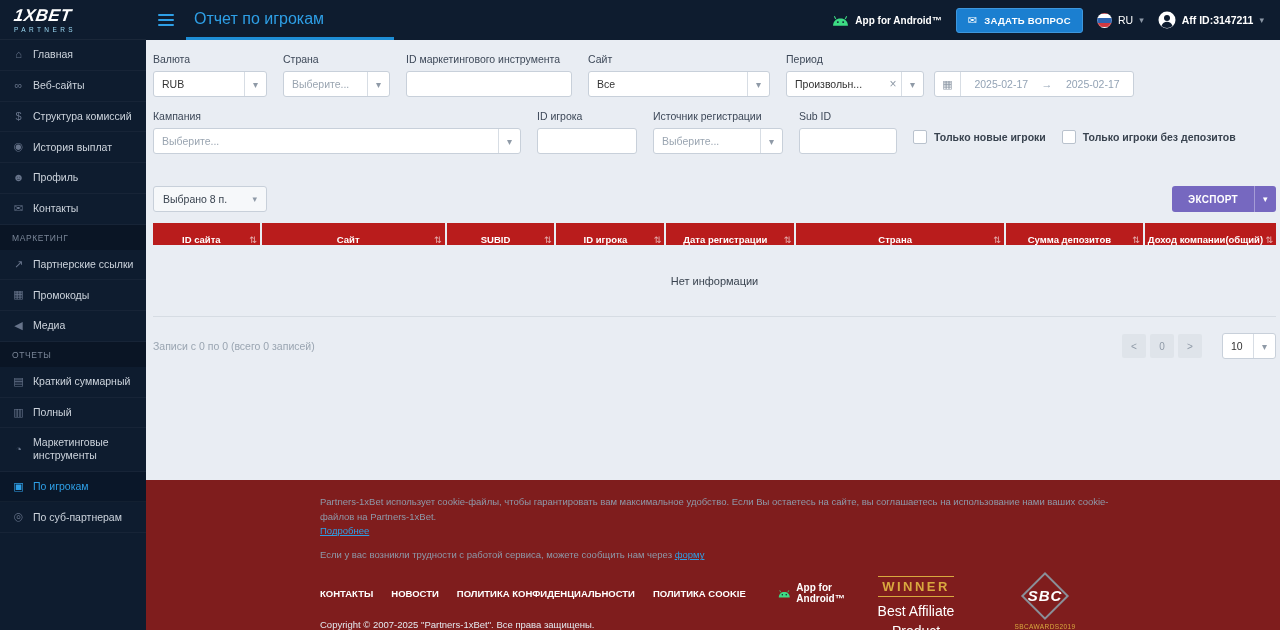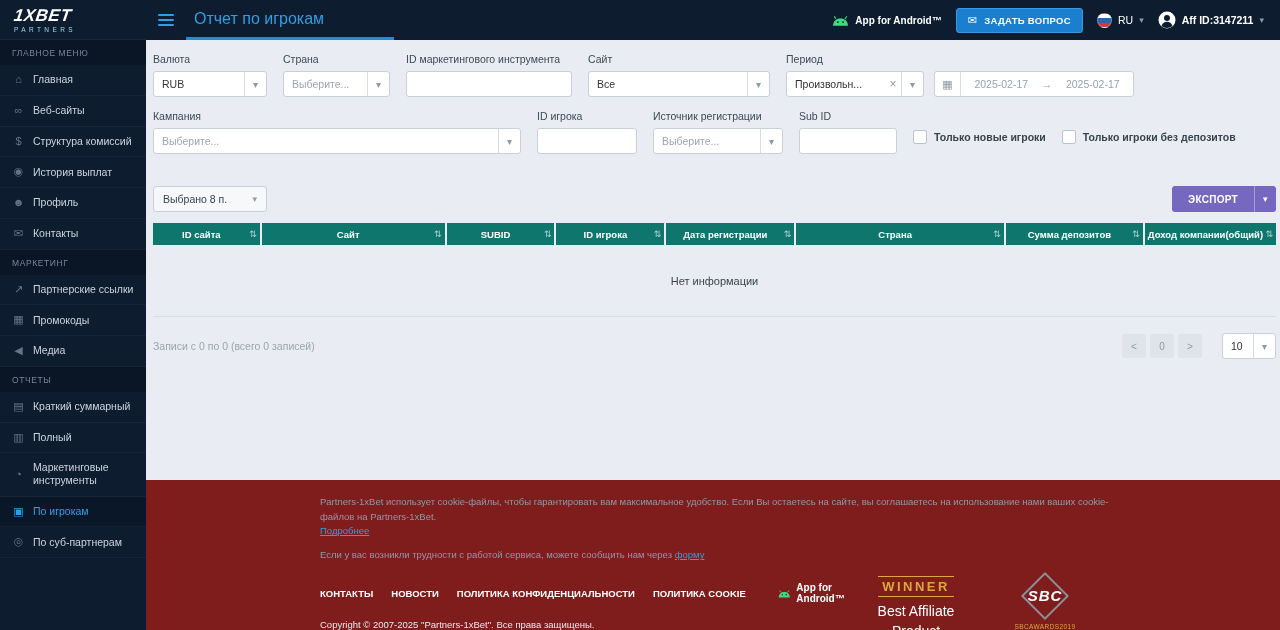--- a/index.html
+++ b/index.html
@@ -61,21 +61,21 @@
   .gen-btn{margin-top:17px;background:#29a4da;color:#fff;border:1px solid #45b4e3;font-size:9.5px;font-weight:bold;letter-spacing:.4px;padding:8px 15px;border-radius:3px;cursor:pointer}
 
   .table-controls{display:flex;align-items:center;justify-content:space-between;margin-top:32px;margin-bottom:11px}
   .cols-btn{width:114px;height:26px;background:#f6f8fa;border:1px solid #c8d0da;border-radius:3px;display:flex;align-items:center;font-size:10.5px;color:#39434f;padding:9px 9px;cursor:pointer;justify-content:space-between}
   .cols-btn .caret{font-size:9px;color:#8f9aa7}
   .export-btn{height:26px;background:#7668c0;border-radius:3px;display:flex;align-items:center;color:#fff;font-size:10px;font-weight:bold;cursor:pointer;letter-spacing:.3px}
   .export-btn .lbl{padding:0 16px}
   .export-btn .caret-seg{width:22px;align-self:stretch;display:flex;align-items:center;justify-content:center;border-left:1px solid rgba(255,255,255,.35);font-size:9px}
 
   .tbl-head{display:flex}
-  .th{background:#0f766e;color:#fff;font-size:9.5px;font-weight:bold;height:22px;display:flex;align-items:center;justify-content:center;position:relative;border-right:2px solid #e9edf3;padding:0 14px 0 4px;cursor:pointer;white-space:nowrap;overflow:hidden}
+  .th{background:#b91c1c;color:#fff;font-size:9.5px;font-weight:bold;height:22px;display:flex;align-items:flex-end;justify-content:center;position:relative;border-right:2px solid #e9edf3;padding:0 14px 0 4px;cursor:pointer;white-space:nowrap;overflow:hidden}
   .th .sort{position:absolute;right:3px;font-size:9px;opacity:.65;font-weight:normal}
   .c0{width:9.7%}.c1{width:16.5%}.c2{width:9.8%}.c3{width:9.8%}.c4{width:11.6%}.c5{width:18.7%}.c6{width:12.4%}.c7{width:11.7%;border-right:none}
   .tbl-empty{height:72px;display:flex;align-items:center;justify-content:center;font-size:11px;color:#39434f;border-bottom:1px solid #d6dce3}
 
   .records-row{display:flex;align-items:center;justify-content:space-between;margin-top:16px}
   .records{font-size:10.5px;color:#9aa5b1}
   .pager-zone{display:flex;align-items:center}
   .pager{display:flex;align-items:center;gap:4px}
   .chip{min-width:24px;height:24px;background:#dfe4ea;color:#8f9aa7;font-size:10px;display:flex;align-items:center;justify-content:center;border-radius:2px;cursor:pointer;padding:0 4px}
   .size-sel{width:54px;margin-left:20px}
@@ -101,21 +101,20 @@
 </style>
 </head>
 <body>
 
 <aside class="sidebar">
   <div class="logo">
     <span class="logo-main">1XBET</span>
     <span class="logo-sub">PARTNERS</span>
   </div>
 
-  <div class="s-section">ГЛАВНОЕ МЕНЮ</div>
   <div class="s-item">
     <span class="ico">⌂</span>
     <span>Главная</span>
   </div>
   <div class="s-item">
     <span class="ico">∞</span>
     <span>Веб-сайты</span>
   </div>
   <div class="s-item">
     <span class="ico">$</span>

